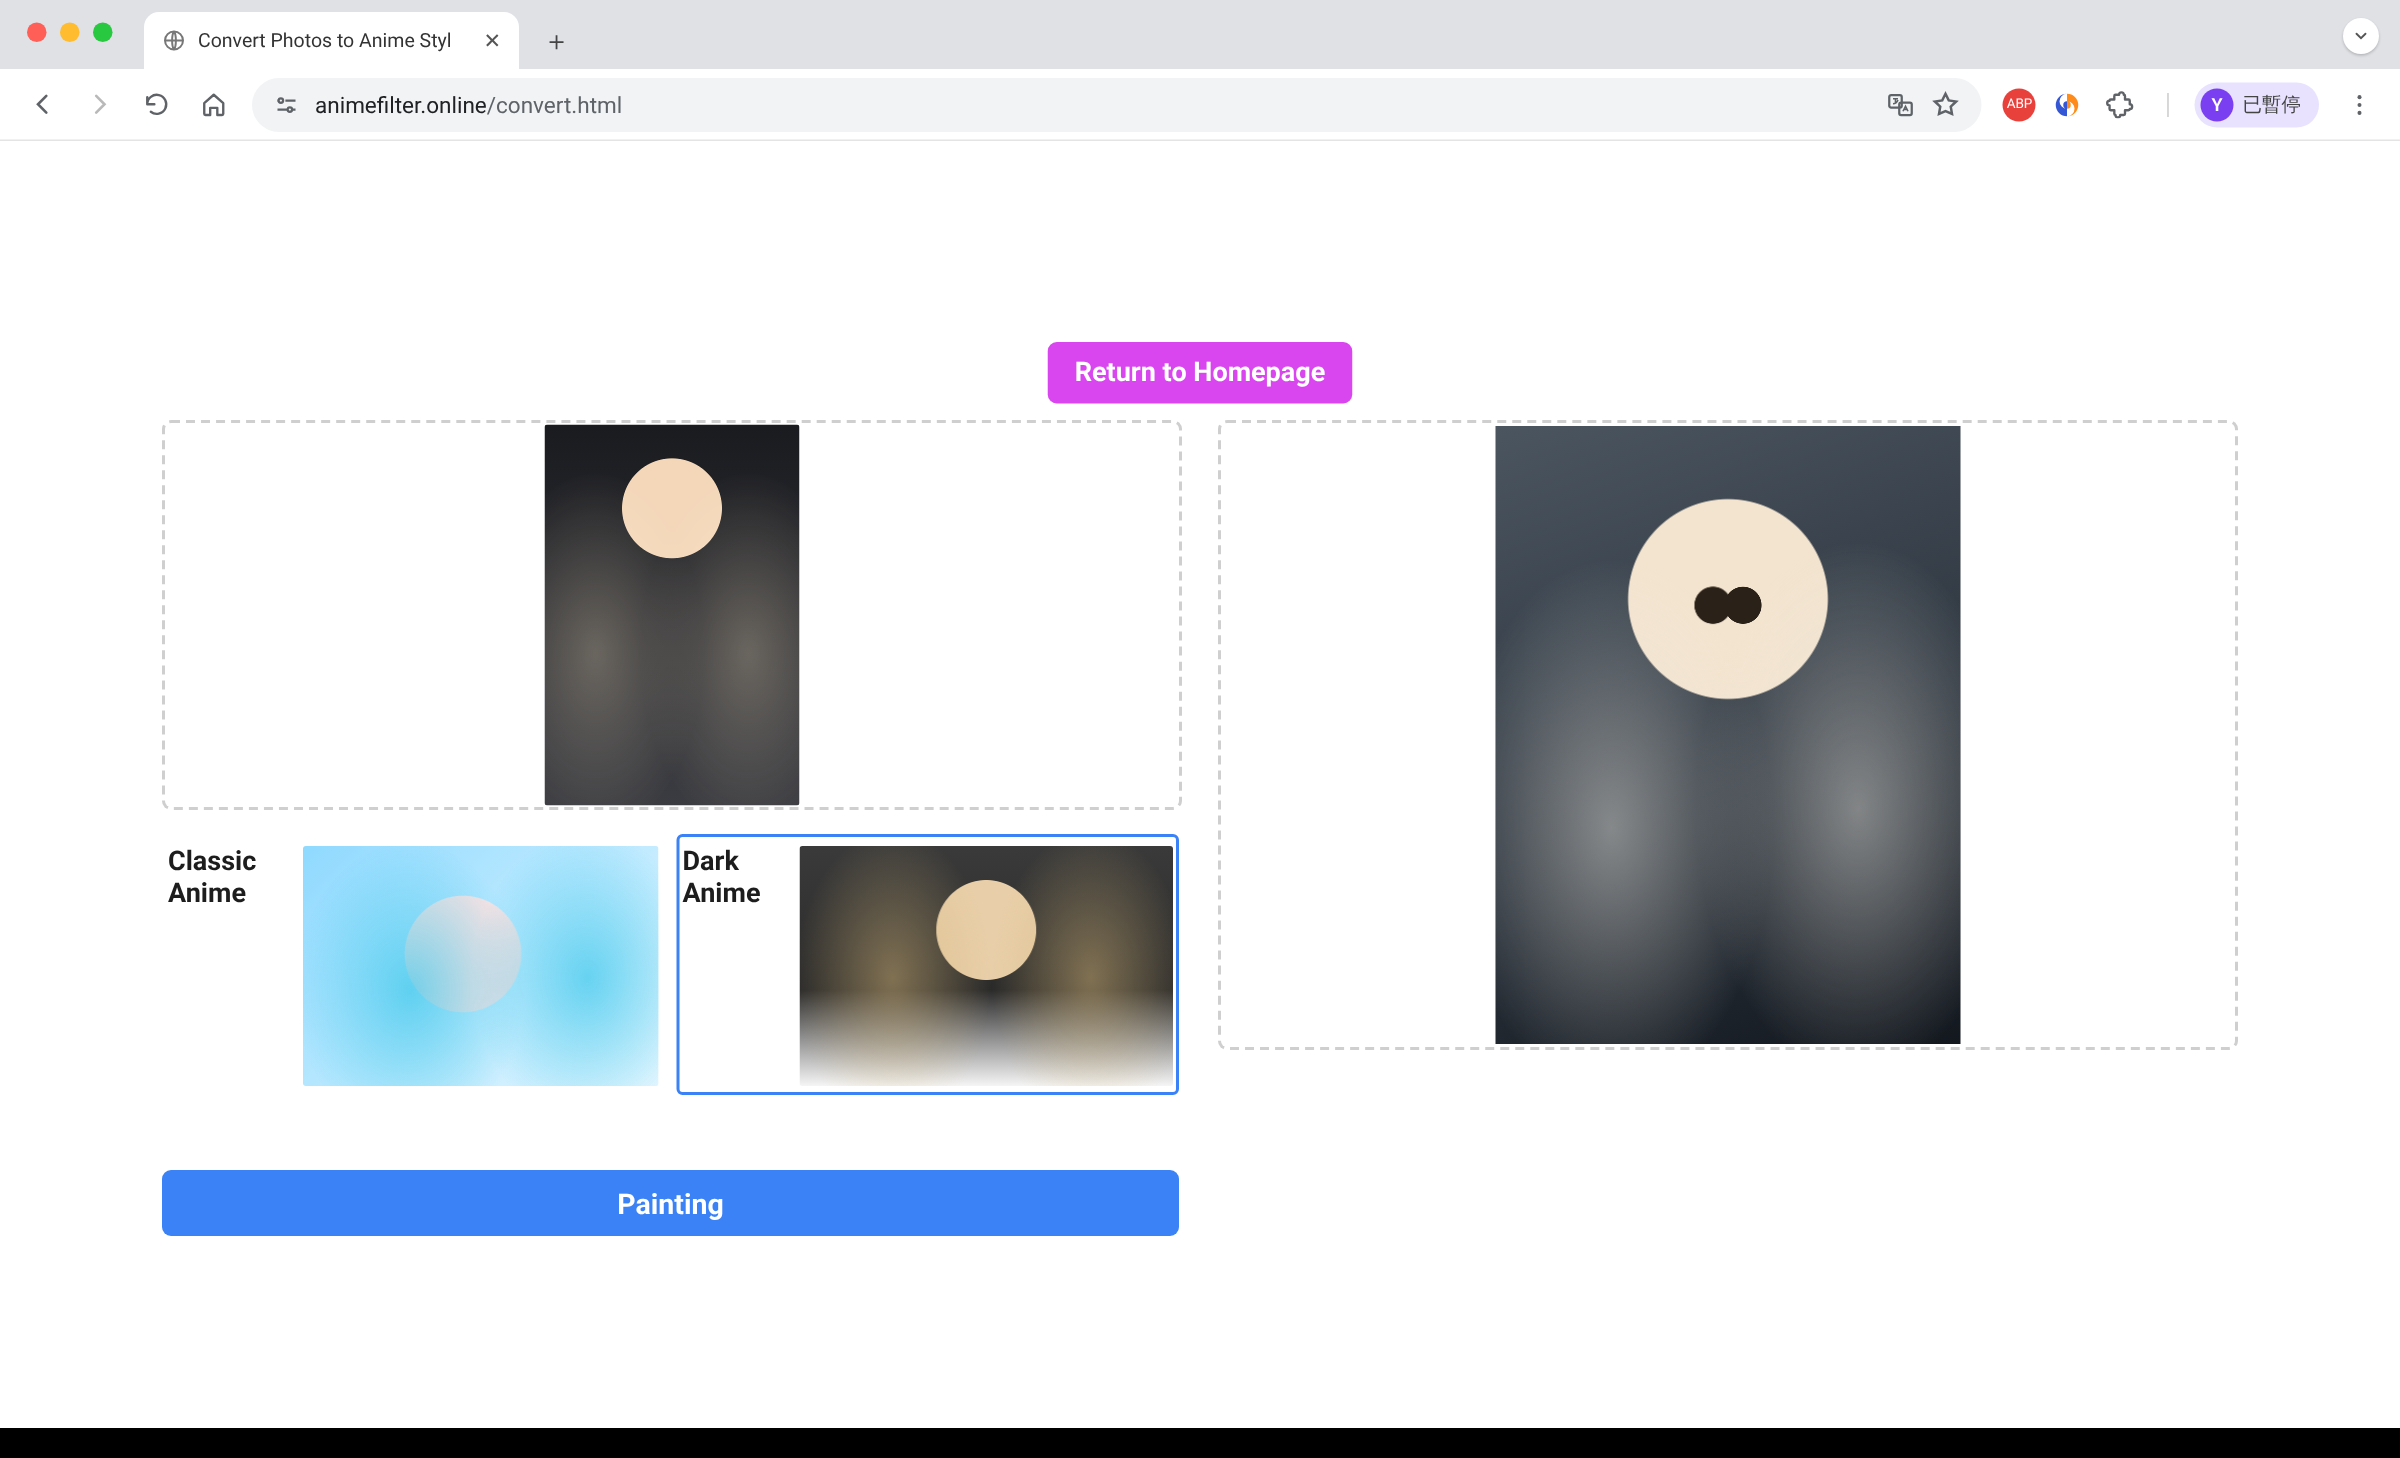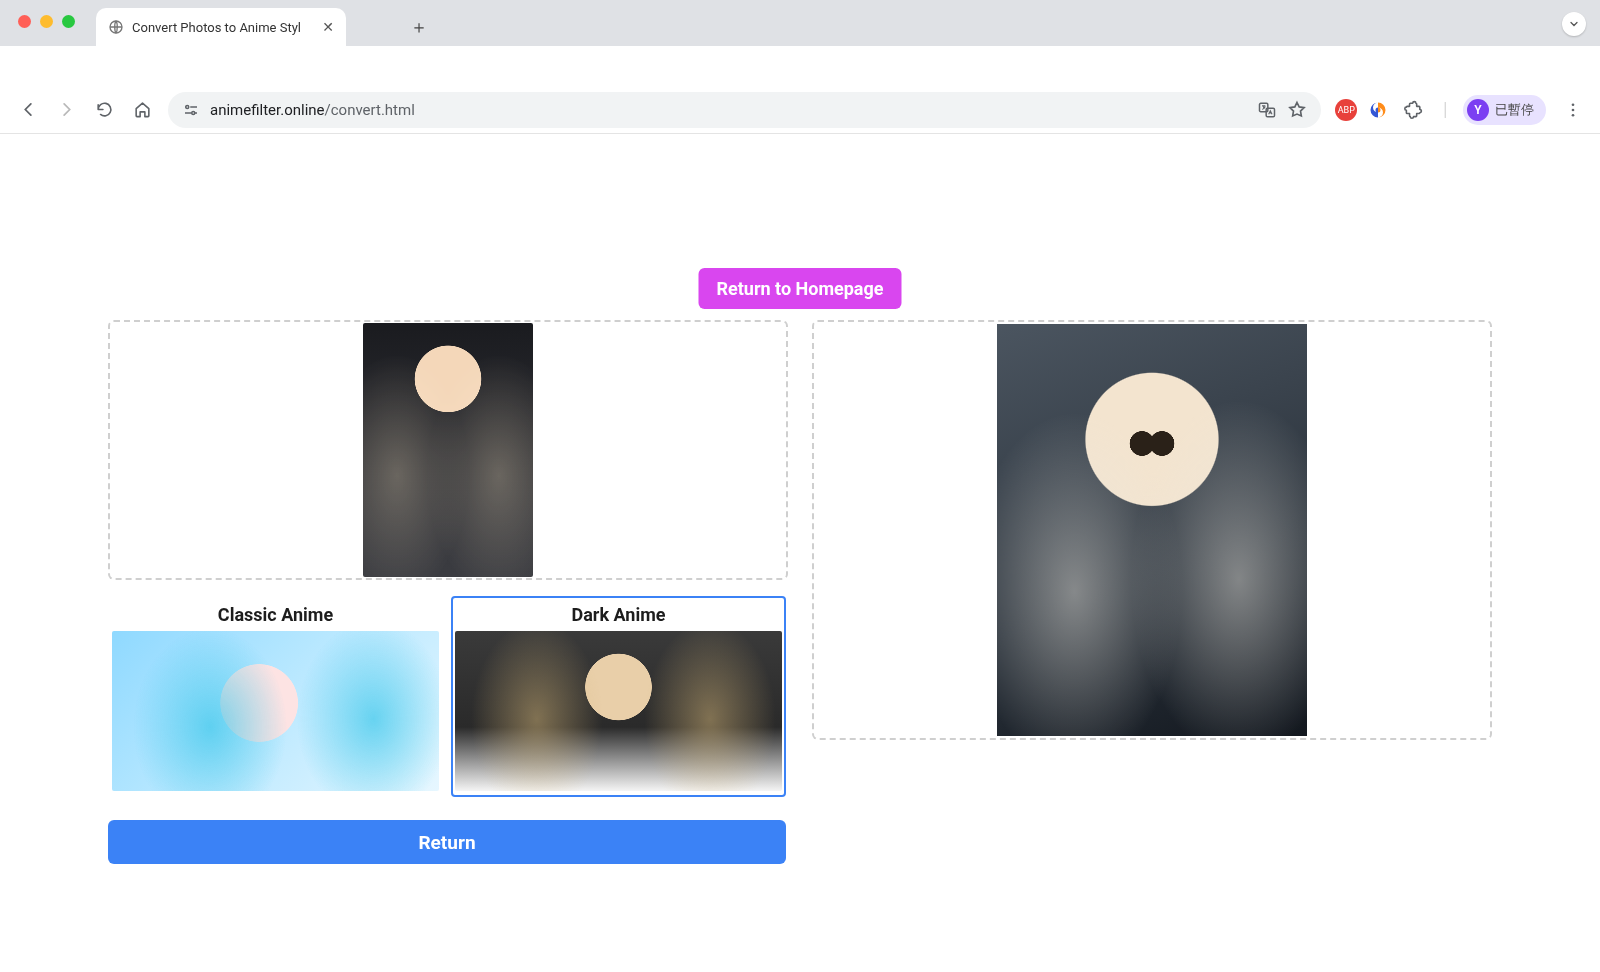--- a/index.html
+++ b/index.html
@@ -1,39 +1,39 @@
 <!DOCTYPE html>
 <html><head>
 <meta charset="utf-8">
 <style>
   * { box-sizing: border-box; margin: 0; padding: 0; }
   html, body { width: 1600px; height: 972px; font-family: -apple-system, BlinkMacSystemFont, "Segoe UI", Roboto, Helvetica, Arial, sans-serif; background: #fff; overflow: hidden; }
 
   
   .browser-chrome { width: 100%; }
   .tab-strip {
-    height: 46px; background:#dfe1e5; display:flex; align-items:flex-end; padding:0 10px; position:relative;gap:48px;
+    height: 46px; background:#dfe1e5; display:flex; align-items:flex-end; padding:0 10px; position:relative;
   }
   .traffic-lights { position:absolute; left:18px; top:15px; display:flex; gap:9px; }
   .tl { width:13px; height:13px; border-radius:50%; }
   .tl.red{background:#ff5f57;} .tl.yellow{background:#febc2e;} .tl.green{background:#28c840;}
 
   .tab {
     margin-left:86px; height:38px; background:#fff; border-top-left-radius:10px; border-top-right-radius:10px;
     display:flex; align-items:center; padding:0 12px; gap:8px; min-width:250px; position:relative;
   }
   .tab .favicon { width:16px;height:16px; }
   .tab .title { font-size:13px; color:#333; white-space:nowrap; overflow:hidden; text-overflow:ellipsis; max-width:170px;}
   .tab .close { font-size:14px; color:#555; margin-left:auto; }
   .new-tab { width:30px;height:30px; margin-left:10px; margin-bottom:4px; display:flex;align-items:center;justify-content:center; color:#444; font-size:18px; border-radius:50%; }
 
   .chrome-dropdown { position:absolute; right:14px; top:12px; width:24px;height:24px; background:#fff; border-radius:12px; display:flex;align-items:center;justify-content:center; box-shadow:0 1px 2px rgba(0,0,0,.2); }
 
   .toolbar {
-    height:48px; background:#fff; border-bottom:1px solid #e4e4e4; display:flex; align-items:center; padding:0 10px; gap:2px;margin-top:40px;
+    height:48px; background:#fff; border-bottom:1px solid #e4e4e4; display:flex; align-items:center; padding:0 10px; gap:2px;
   }
   .tb-btn { width:36px;height:36px; display:flex;align-items:center;justify-content:center; color:#5f6368; border-radius:50%; }
   .tb-btn svg { width:19px;height:19px; }
   .tb-btn.disabled { color:#b9b9b9; }
 
   .omnibox {
     flex:1; height:36px; background:#f1f3f4; border-radius:18px; display:flex; align-items:center; padding:0 14px; gap:10px;
     font-size:15px; color:#202124; margin:0 6px;
   }
   .omnibox .site-info { width:18px;height:18px; }
@@ -100,21 +100,21 @@
     content:""; position:absolute; left:42%; top:24%; width:16%; height:10%;
     background: radial-gradient(circle at 30% 50%, #2a2118 30%, transparent 31%),
                 radial-gradient(circle at 70% 50%, #2a2118 30%, transparent 31%);
   }
 
   
   .styles-row{
     position:absolute; top:462px; left:108px; width:678px;
     display:flex; gap:8px;
   }
-  .style-card{ flex:1; display:flex; flex-direction:column; align-items:center; gap:6px; padding:6px 2px 4px; border:2px solid transparent; border-radius:4px;}
+  .style-card{ flex:1; display:flex; flex-direction:row; align-items:flex-start; gap:6px; padding:6px 2px 4px; border:2px solid transparent; border-radius:4px;}
   .style-card.selected{ border-color:#3b82f6; }
   .style-card .label{ font-weight:700; font-size:18px; color:#1d1d1d; }
   .style-thumb{ width:100%; height:160px; border-radius:2px; }
   .thumb-classic{
     background:
       radial-gradient(70px 70px at 45% 45%, #fde3e3 0%, #fde3e3 55%, transparent 56%),
       linear-gradient(135deg,#8fd9ff 0%, #b3e6ff 40%, #e7f7ff 100%);
     position:relative;
   }
   .thumb-classic::after{content:"";position:absolute;inset:0;
@@ -287,17 +287,17 @@
       <div class="label">Classic Anime</div>
       <div class="style-thumb thumb-classic"></div>
     </div>
     <div class="style-card selected">
       <div class="label">Dark Anime</div>
       <div class="style-thumb thumb-dark"></div>
     </div>
   </div>
 
   <div class="convert-btn">
-    <span>Return</span>
+    <span>Painting</span>
   </div>
 
   <div class="bottom-strip"></div>
 </div>
 
 </body></html>

